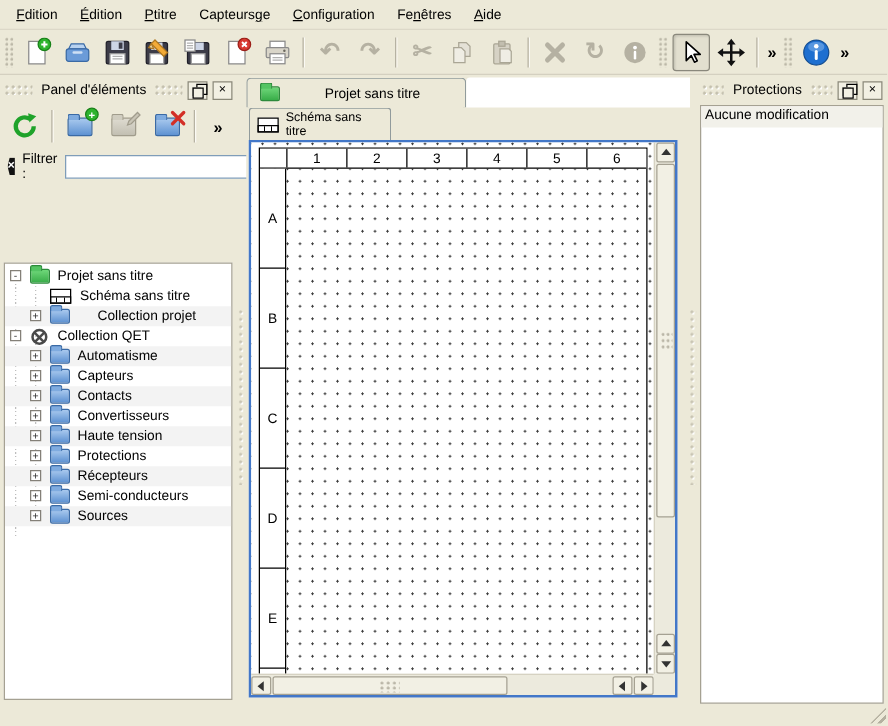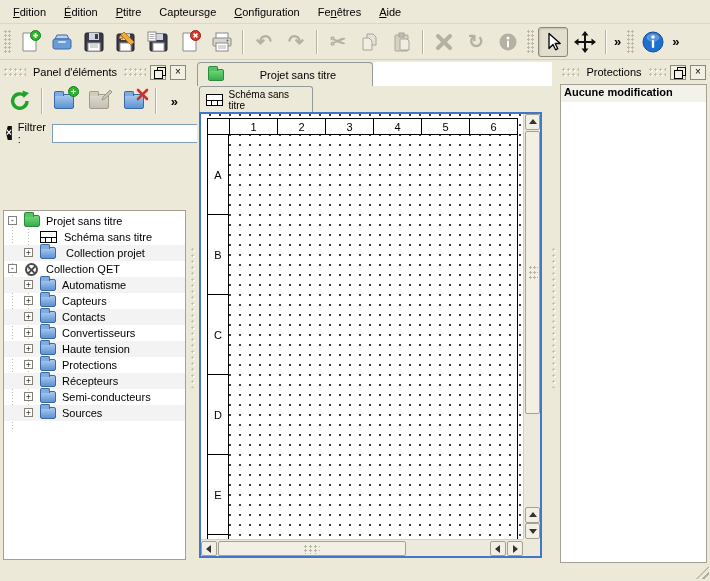--- a/index.html
+++ b/index.html
@@ -62,21 +62,21 @@
   .trow { position:absolute; left:0; right:0; height:16px; }
   .trow.alt { background:#f3f3f3; }
   .expander { position:absolute; top:3px; width:9px; height:9px; border:1px solid #848078; background:#fff; font:8px/8px "DejaVu Sans Mono",monospace; text-align:center; color:#333; }
   .ticon { position:absolute; top:2px; }
   .tlabel { position:absolute; top:2px; white-space:nowrap; }
   .guide { position:absolute; width:1px; background-image:repeating-linear-gradient(to bottom,#bdbdbd 0 1px, transparent 1px 3px); }
 
   
   .dock-right { left:558px; width:152px; }
   .undolist { position:absolute; left:2px; right:3px; top:24px; bottom:12px; border:1px solid #a5a192; background:#fff; }
-  .undoitem { height:17px; background:#f2f1ea; padding:1px 3px; font-size:11px; white-space:nowrap; overflow:hidden;font-weight:bold; }
+  .undoitem { height:17px; background:#f2f1ea; padding:1px 3px; font-size:11px; white-space:nowrap; overflow:hidden; }
 
   
   .splitter { position:absolute; top:60px; height:515px; width:7px; }
   .splitter .shandle { position:absolute; left:1px; top:50%; margin-top:-70px; width:5px; height:140px; background-image:radial-gradient(circle at 1.5px 1.5px, #c9c5b4 1px, transparent 1.4px), radial-gradient(circle at 2.5px 2.5px, #fff 1px, transparent 1.4px); background-size:5px 6px; }
 
   
   .center { position:absolute; left:197px; top:60px; width:355px; height:515px; background:#ece9d8; }
   .ptab { position:absolute; left:0; top:2px; width:176px; height:24px; border:1px solid #919b9c; border-bottom:none; border-radius:4px 4px 0 0; background:#ece9d8; display:flex; align-items:center; gap:8px; padding:0 8px 0 10px; }
   .ptab .tabtext { flex:1; text-align:center; }
   .tabfiller { position:absolute; left:176px; top:2px; right:0px; height:24px; background:#fff; border-radius:3px 0 0 0; }
@@ -317,21 +317,21 @@
         <span class="ticon cssfolder green" style="left:20px;"></span>
         <span class="tlabel" style="left:42px;">Projet sans titre</span>
       </div>
       <div class="trow" style="top:18px;">
         <span class="ticon schemaicon" style="left:36px;"></span>
         <span class="tlabel" style="left:60px;">Schéma sans titre</span>
       </div>
       <div class="trow alt" style="top:34px;">
         <span class="expander" style="left:20px;">+</span>
         <span class="ticon cssfolder" style="left:36px;"></span>
-        <span class="tlabel" style="left:62px;">Collection projet</span>
+        <span class="tlabel" style="left:74px;">Collection projet</span>
       </div>
       <div class="trow" style="top:50px;">
         <span class="expander" style="left:4px;">-</span>
         <span class="ticon qeticon" style="left:21px;"></span>
         <span class="tlabel" style="left:42px;">Collection QET</span>
       </div>
       <div class="trow alt" style="top:66px;">
         <span class="expander" style="left:20px;">+</span>
         <span class="ticon cssfolder" style="left:36px;"></span>
         <span class="tlabel" style="left:58px;">Automatisme</span>

